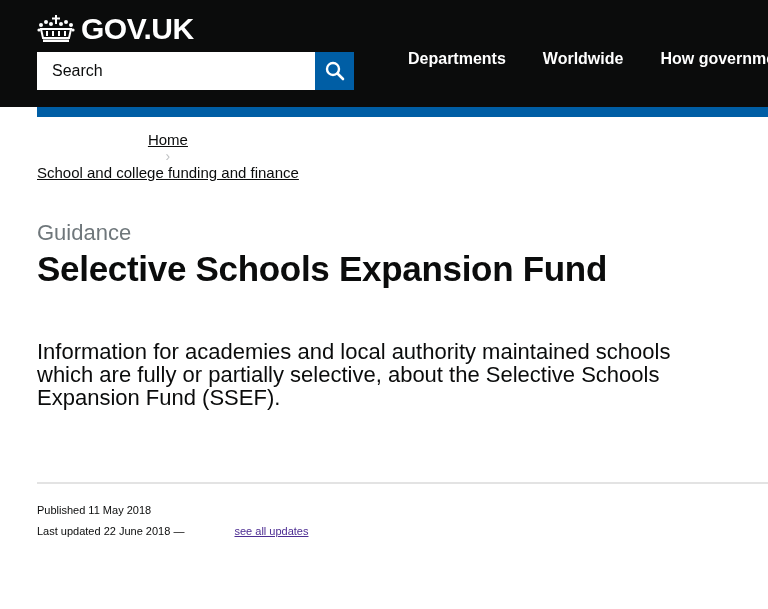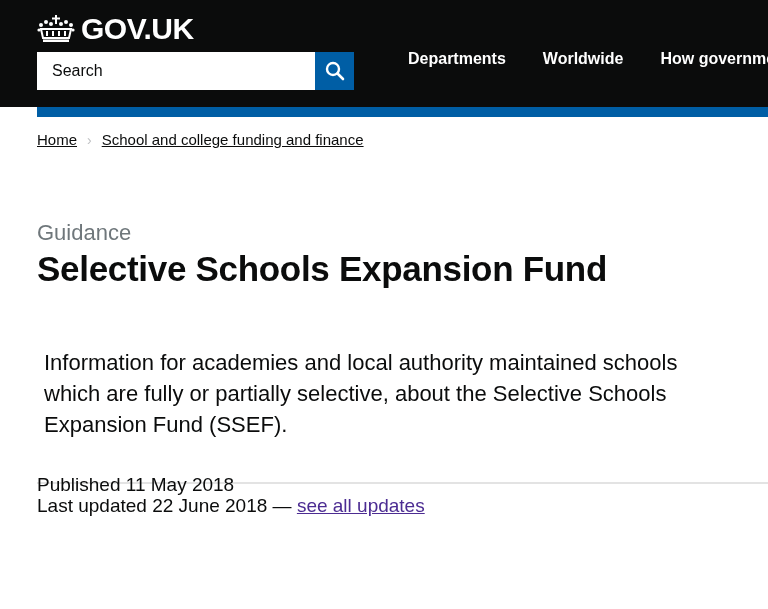--- a/index.html
+++ b/index.html
@@ -10,29 +10,29 @@
   .logo-text { font-weight:bold; font-size:30px; letter-spacing:-0.5px; color:#fff; }
   .search { position:absolute; left:37px; top:52px; width:317px; height:38px; display:flex; }
   .search-input { width:278px; height:38px; box-sizing:border-box; border:1px solid #fff; background:#fff; padding:0 14px; font-size:16px; color:#0b0c0c; font-family:"Liberation Sans", sans-serif; outline:none; }
   .search-input::placeholder { color:#0b0c0c; }
   .search-btn { width:39px; height:38px; background:#005ea5; border:none; display:flex; align-items:center; justify-content:center; padding:0; cursor:pointer; }
   .nav { position:absolute; left:387px; top:46px; width:381px; overflow:hidden; white-space:nowrap; }
   .nav-row { display:flex; height:26px; align-items:center; }
   .nav-item { color:#fff; font-weight:bold; font-size:16px; margin-right:16px; text-decoration:none; white-space:nowrap;margin-left:21px; }
   .nav-item.active { color:#2b8cc4; }
   .bluebar { position:absolute; left:37px; top:107px; width:731px; height:10px; background:#005ea5; }
-  .breadcrumbs { position:absolute; left:37px; top:131px; font-size:15px; display:flex; align-items:center; }
+  .breadcrumbs { position:absolute; left:37px; top:131px; font-size:15px; display:flex; align-items:center;flex-direction:column; }
   .breadcrumbs a { color:#0b0c0c; text-decoration:underline; }
   .crumb-sep { color:#bfc1c3; margin:0 10px; font-size:14px; }
   .kicker { position:absolute; left:37px; top:220px; font-size:22px; color:#6f777b; }
   .title { position:absolute; left:37px; top:249px; font-size:35px; font-weight:bold; margin:0; letter-spacing:-0.3px; white-space:nowrap; }
-  .desc { position:absolute; left:37px; top:340px; width:660px; font-size:22px; line-height:31px; margin:7px; }
+  .desc { position:absolute; left:37px; top:340px; width:660px; font-size:22px; line-height:23px; margin:0; }
   .divider { position:absolute; left:37px; top:482px; width:731px; height:2px; background:#e3e3e3; }
-  .meta { position:absolute; left:37px; top:474px; font-size:19px; line-height:21px; }
-  .meta a.upd { color:#4c2c92; text-decoration:underline; }
+  .meta { position:absolute; left:37px; top:500px; font-size:11px; line-height:21px; }
+  .meta a.upd { color:#4c2c92; text-decoration:underline;margin-left:47px; }
   .meta a.org { color:#4c2c92; font-weight:bold; text-decoration:underline; margin-left:6px; }
 </style>
 </head>
 <body>
 
 <div class="header">
   <a class="logo">
     <svg viewBox="0 0 38 30" fill="#fff">
       <rect x="18" y="1" width="2" height="9"></rect>
         <rect x="15" y="3.5" width="8" height="2"></rect>

